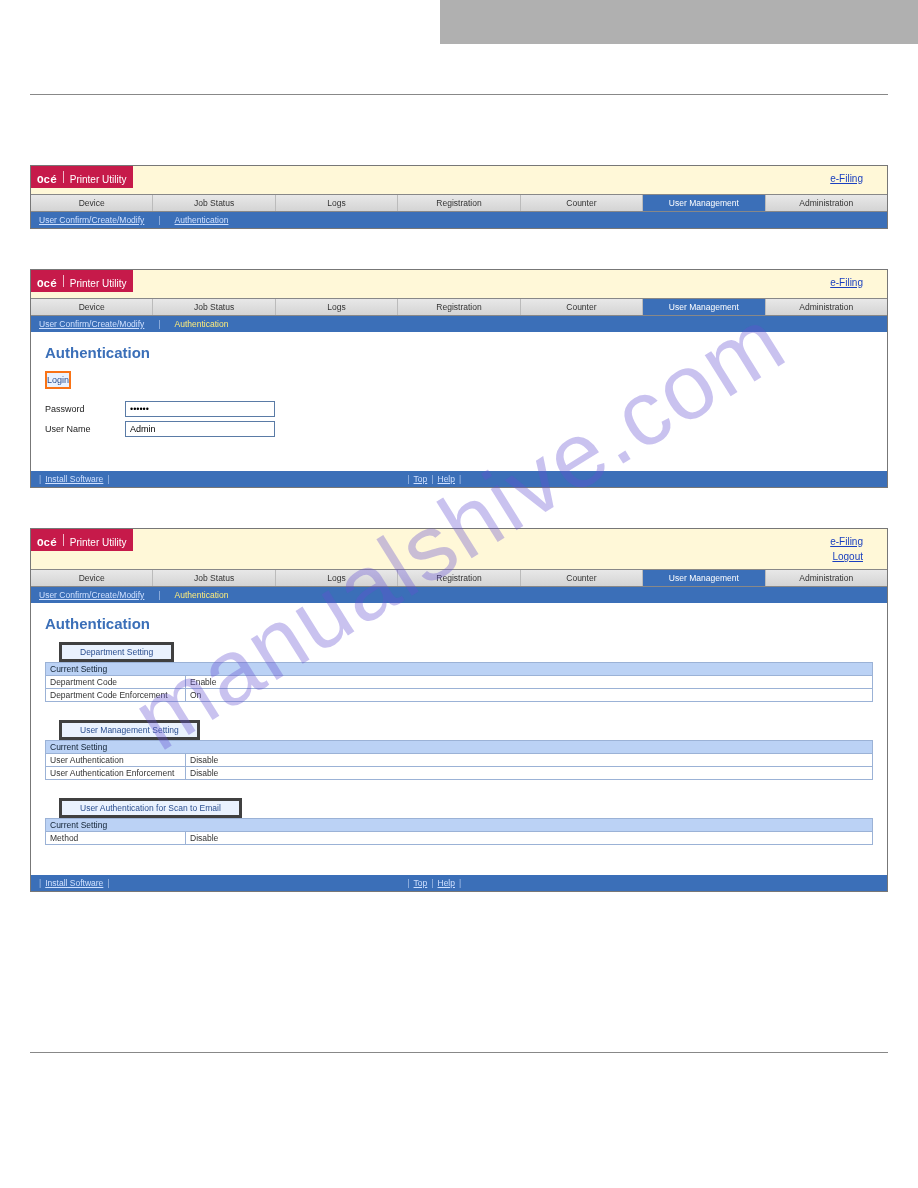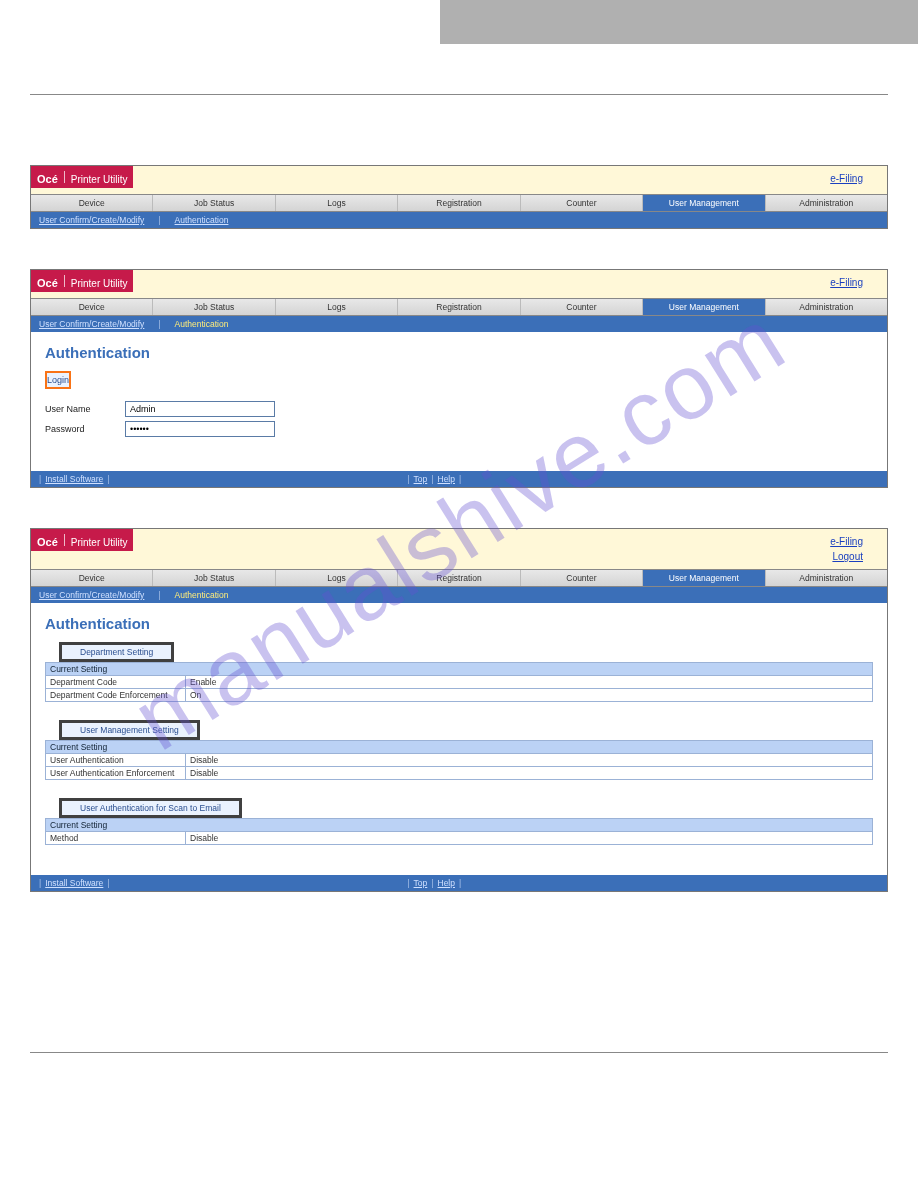--- a/index.html
+++ b/index.html
@@ -40,21 +40,21 @@
   .logo-block {
     background: #C61A4A;
     color: #fff;
     padding: 5px 6px;
     font-size: 11px;
     display: flex;
     align-items: baseline;
     gap: 4px;
     height: 22px;
   }
-  .logo-oce { font-weight: bold; }
+  .logo-oce { font-weight: bold; font-family: Liberation Mono, monospace; }
   .logo-divider { border-left: 1px solid rgba(255,255,255,0.7); height: 12px; margin: 0 2px; }
   .logo-pu { font-size: 10px; }
   .efiling {
     position: absolute;
     right: 24px;
     top: 7px;
     color: #1A3FBF;
     text-decoration: underline;
     font-size: 10px;
   }
@@ -233,26 +233,26 @@
         </div>
         <div class="sub-nav">
           <span class="slink">User Confirm/Create/Modify</span>
           <span class="sep">|</span>
           <span class="active">Authentication</span>
         </div>
         <div class="app-body">
           <div class="app-title">Authentication</div>
           <div class="login-btn">Login</div>
           <div class="form-row">
+            <div class="form-label">Password</div>
+            <input class="form-input" type="text" value="••••••" style="">
+          </div>
+          <div class="form-row">
             <div class="form-label">User Name</div>
             <input class="form-input" value="Admin" style="">
-          </div>
-          <div class="form-row">
-            <div class="form-label">Password</div>
-            <input class="form-input" type="text" value="••••••" style="">
           </div>
           <div style="height:18px"></div>
         </div>
         <div class="app-footer">
           <div class="fgroup">
             <span class="pipe">|</span>
             <a class="flink">Install Software</a>
             <span class="pipe">|</span>
           </div>
           <div class="fgroup" style="margin:0 auto">

